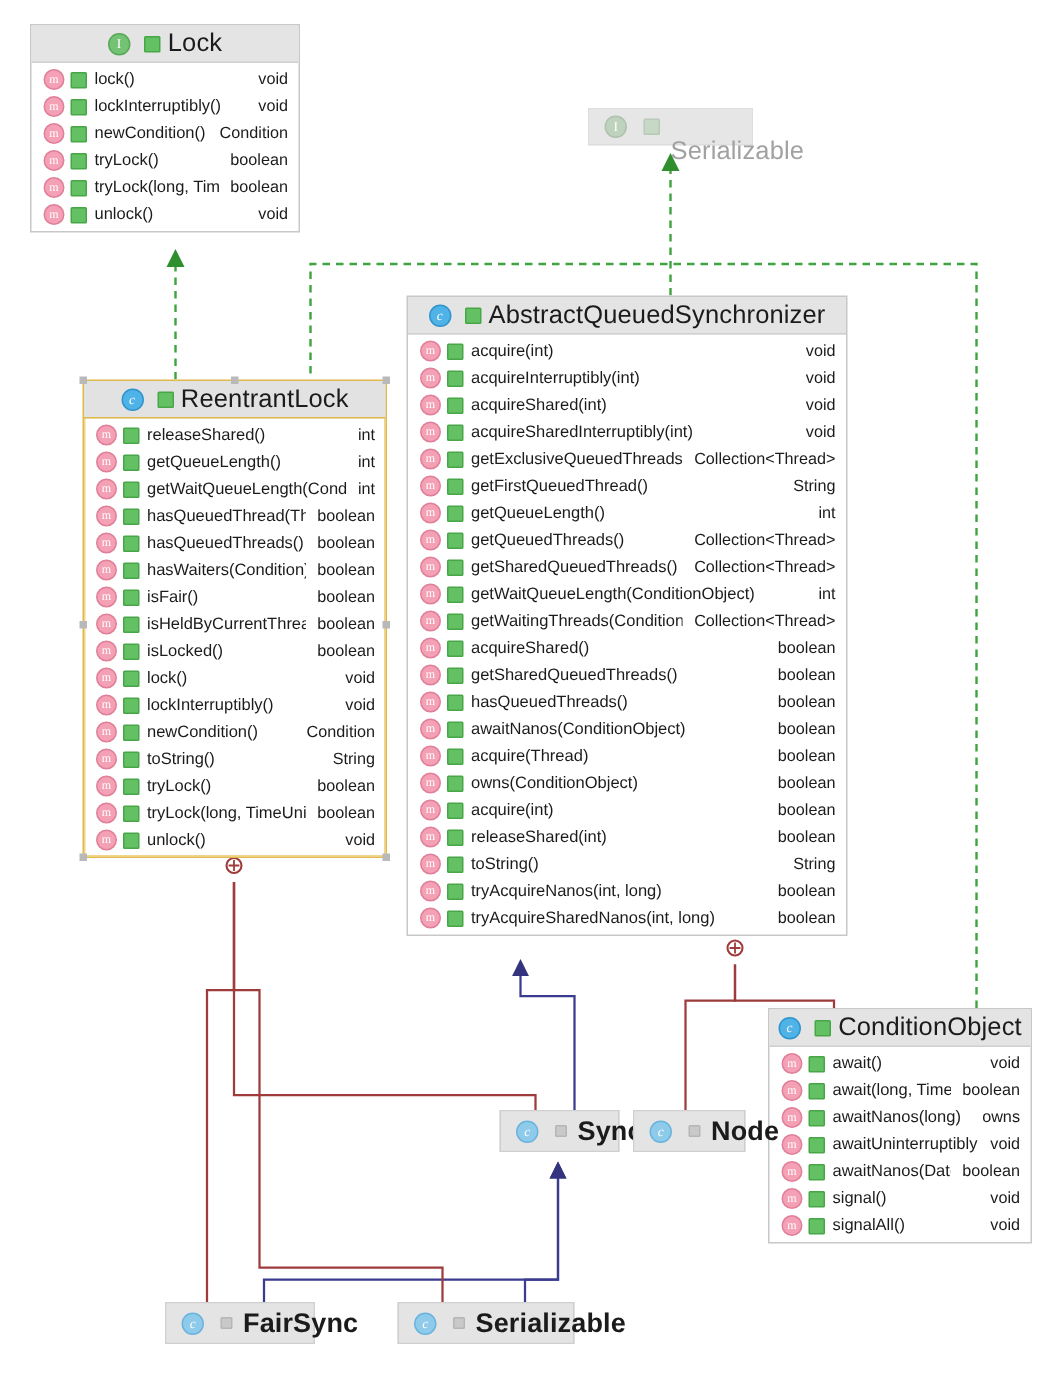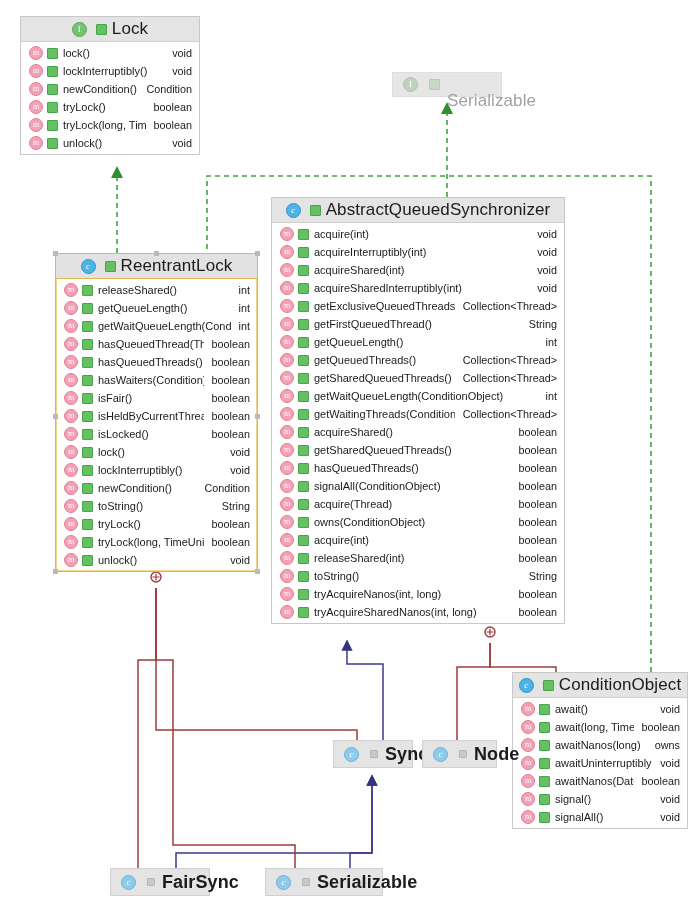--- a/index.html
+++ b/index.html
@@ -484,21 +484,21 @@
         </div>
         <div class="member-row">
           <span class="icn icn-method">m</span>
           <span class="icn icn-vis-pub"></span>
           <span class="member-name">hasQueuedThreads()</span>
           <span class="member-type">boolean</span>
         </div>
         <div class="member-row">
           <span class="icn icn-method">m</span>
           <span class="icn icn-vis-pub"></span>
-          <span class="member-name">signalAll(ConditionObject)</span>
+          <span class="member-name">awaitNanos(ConditionObject)</span>
           <span class="member-type">boolean</span>
         </div>
         <div class="member-row">
           <span class="icn icn-method">m</span>
           <span class="icn icn-vis-pub"></span>
           <span class="member-name">acquire(Thread)</span>
           <span class="member-type">boolean</span>
         </div>
         <div class="member-row">
           <span class="icn icn-method">m</span>

